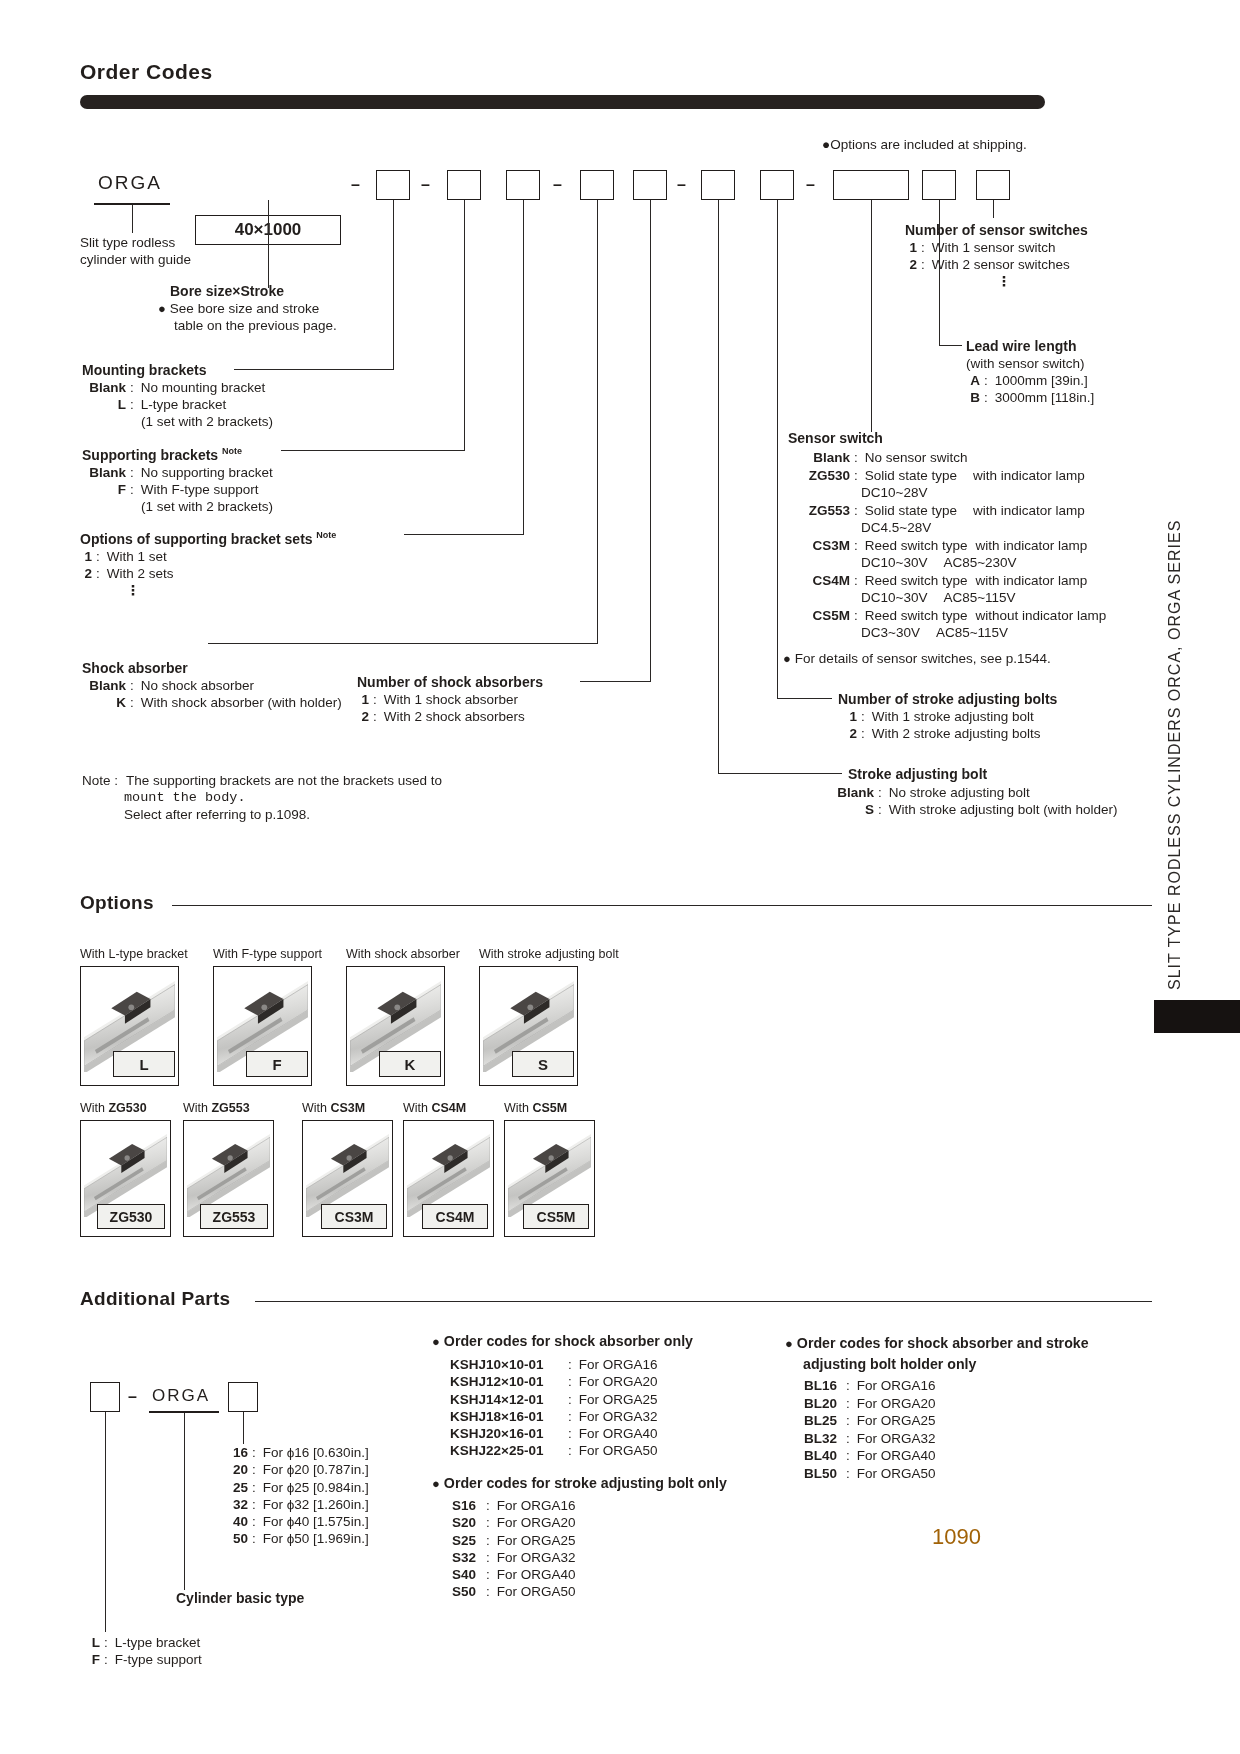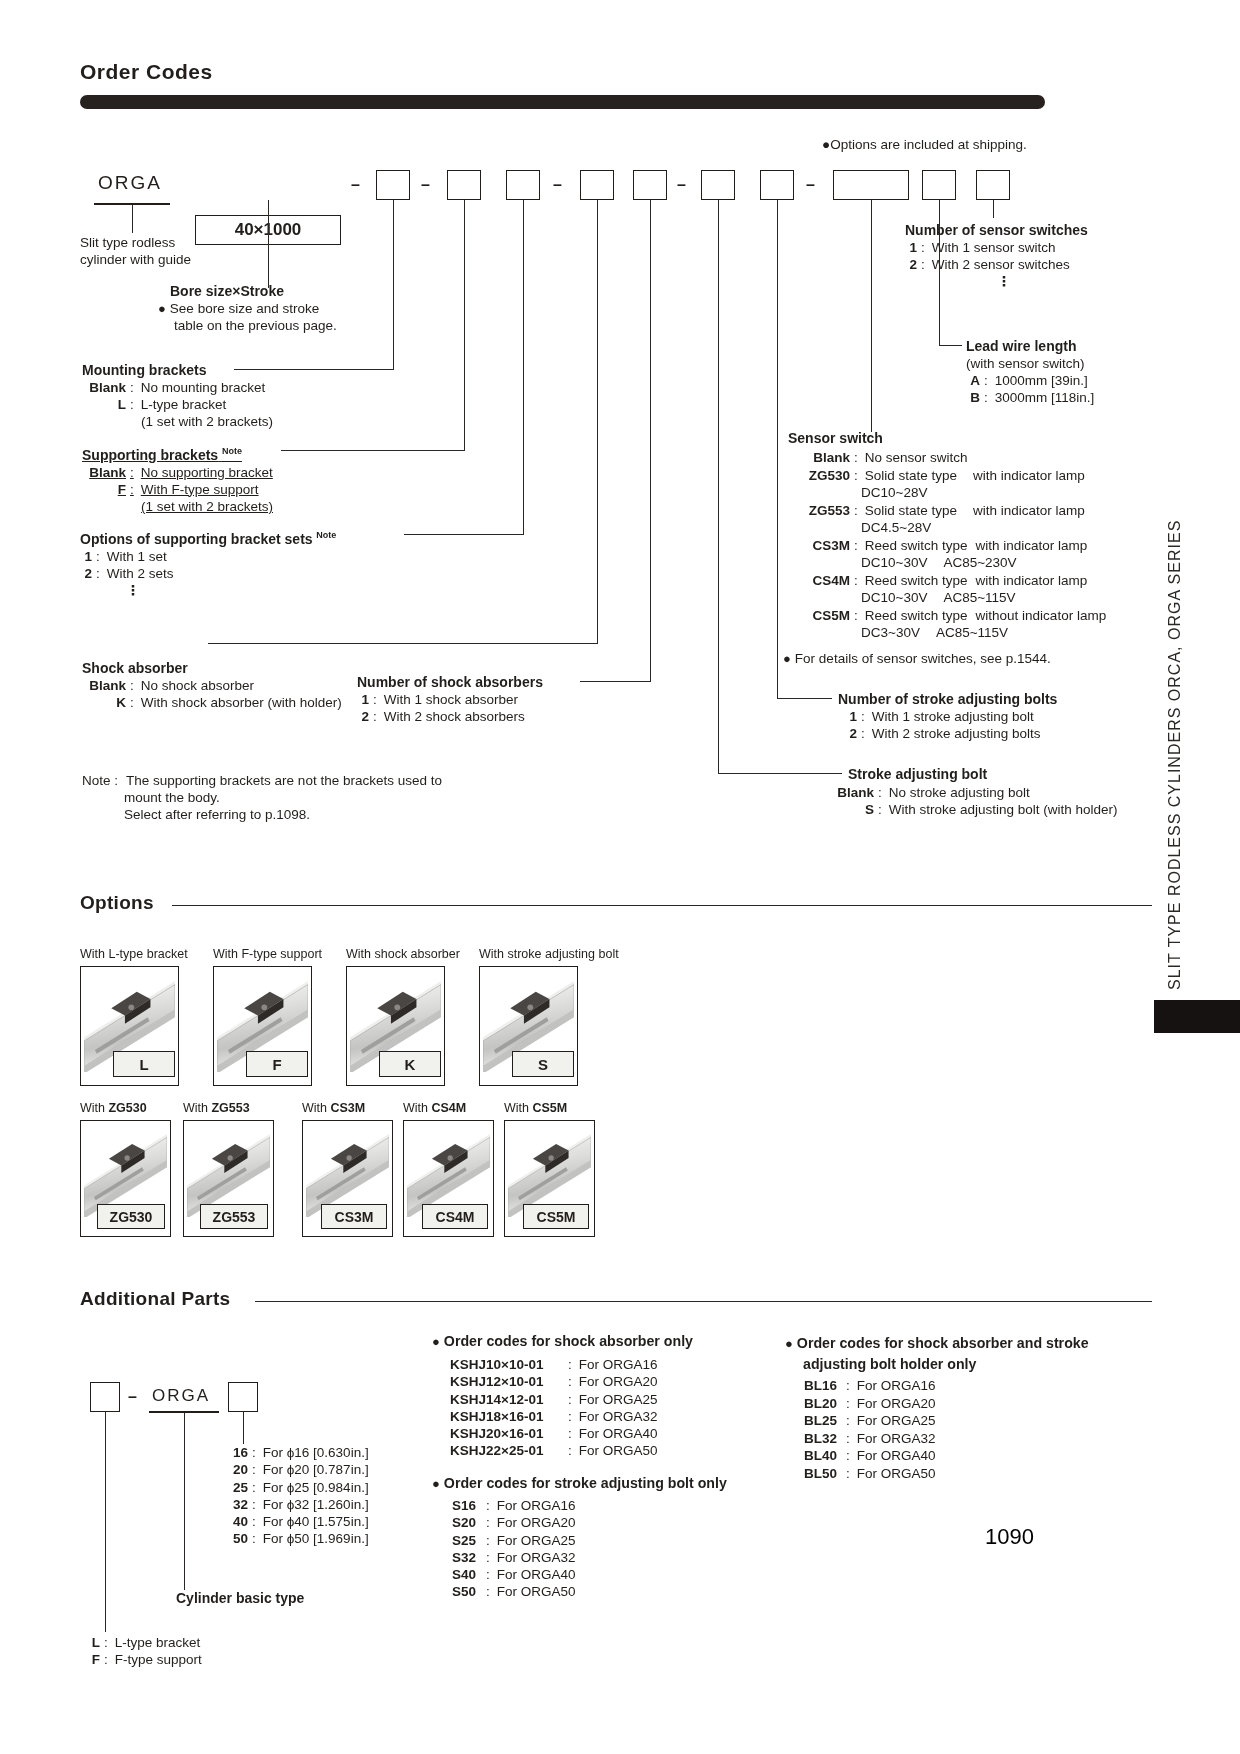--- a/index.html
+++ b/index.html
@@ -37,21 +37,21 @@
   
   .optcap{position:absolute;font-size:12.5px;white-space:nowrap;}
   .optbox{position:absolute;box-sizing:border-box;border:1.2px solid #211d1b;background:#fff;}
   .badge{position:absolute;box-sizing:border-box;border:1.2px solid #211d1b;background:#f1f1ee;
          display:flex;align-items:center;justify-content:center;font-weight:bold;}
   .photo{position:absolute;left:3px;top:3px;right:3px;bottom:3px;}
   
   .sidebar{position:absolute;writing-mode:vertical-rl;transform:rotate(180deg);
            font-size:16px;letter-spacing:1px;color:#2a2725;line-height:34px;}
   .tab{position:absolute;background:#161211;}
-  .pagenum{position:absolute;font-size:22px;color:#000000;text-align:right;}
+  .pagenum{position:absolute;font-size:22px;color:#a16207;text-align:left;}
 </style>
 </head>
 <body>
 
 <div id="page">
 
   <svg width="0" height="0" style="position:absolute" aria-hidden="true">
     <defs>
       <linearGradient id="g1" x1="0" y1="0" x2="0.25" y2="1">
         <stop offset="0" stop-color="#fbfbfa"></stop>
@@ -138,21 +138,21 @@
         <span>No mounting bracket</span>
       </div>
     <div class="row">
         <span class="t tw44">L</span>
         <span class="c">:</span>
         <span>L-type bracket</span>
       </div>
     <div style="padding-left:59px;">(1 set with 2 brackets)</div>
   </div>
 
-  <div class="blk" style="left:82px;top:443px;text-decoration:underline;">
+  <div class="blk" style="left:82px;top:443px;">
     <div><span class="h14">Supporting brackets</span> <sup class="note">Note</sup></div>
     <div class="row">
         <span class="t tw44">Blank</span>
         <span class="c">:</span>
         <span>No supporting bracket</span>
       </div>
     <div class="row">
         <span class="t tw44">F</span>
         <span class="c">:</span>
         <span>With F-type support</span>
@@ -201,21 +201,21 @@
         <span class="c">:</span>
         <span>With 2 shock absorbers</span>
       </div>
   </div>
 
   <div class="blk" style="left:82px;top:772px;">
     <div class="row">
         <span>Note :</span>
         <span style="margin-left:8px;">The supporting brackets are not the brackets used to</span>
       </div>
-    <div style="padding-left:42px;">mount the body.</div>
+    <div style="padding-left:42px;font-family:Liberation Mono, monospace;">mount the body.</div>
     <div style="padding-left:42px;">Select after referring to p.1098.</div>
   </div>
 
   <div class="blk" style="left:905px;top:222px;">
     <div class="h14">Number of sensor switches</div>
     <div class="row">
         <span class="t tw12">1</span>
         <span class="c">:</span>
         <span>With 1 sensor switch</span>
       </div>

